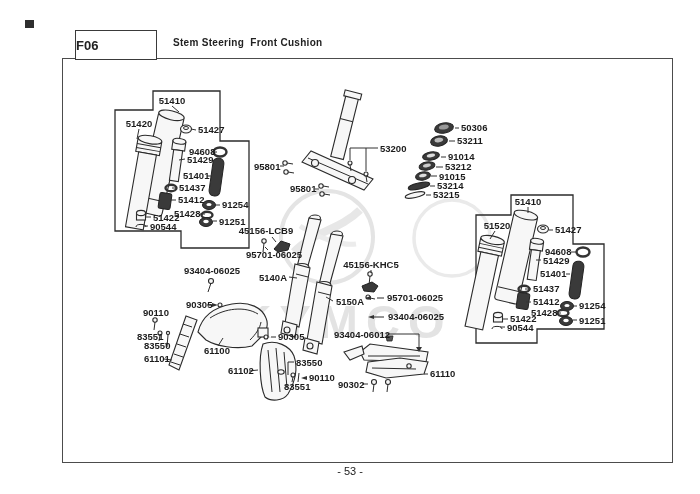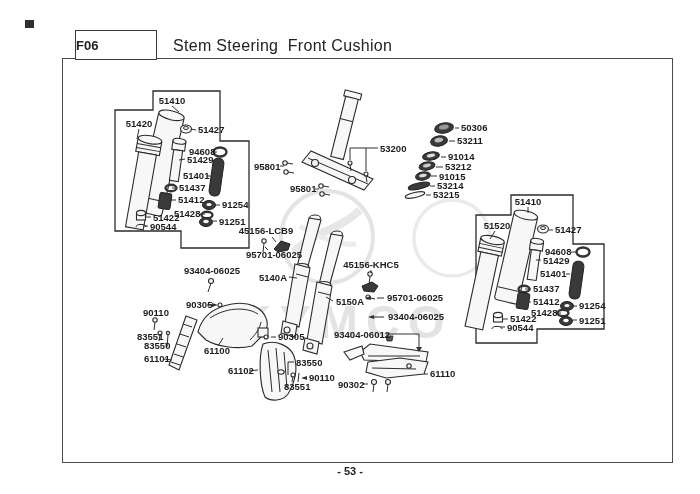--- a/index.html
+++ b/index.html
@@ -7,30 +7,30 @@
     width:700px;height:494px;position:relative;background:#ffffff;
     font-family:"Liberation Sans", sans-serif;overflow:hidden;
   }
   .corner-mark{position:absolute;left:25px;top:20px;width:9px;height:8px;background:#2e2e2e;}
   .code-box{
     position:absolute;left:75px;top:30px;width:80px;height:28px;
     border:1.6px solid #3a3a3a;display:flex;align-items:center;
     font-size:13px;font-weight:bold;color:#222;background:#fff;z-index:3;
   }
   .page-title{
-    position:absolute;left:173px;top:37px;font-size:16px;font-weight:normal;color:#222;
+    position:absolute;left:173px;top:37px;font-size:10px;font-weight:bold;color:#222;
     letter-spacing:0.3px;white-space:pre;z-index:3;
   }
   .frame{
     position:absolute;left:62px;top:58px;width:609px;height:403px;
     border:1.2px solid #4c4c4c;z-index:1;background:transparent;
   }
   .page-num{
     position:absolute;left:0;top:465px;width:700px;text-align:center;
-    font-size:11px;font-weight:bold;color:#222;z-index:3;
+    font-size:11px;font-weight:normal;color:#222;z-index:3;
   }
   svg{position:absolute;left:0;top:0;z-index:2;}
   .lbl{font-family:"Liberation Sans", sans-serif;font-size:9.5px;font-weight:bold;fill:#1c1c1c;}
   .ld line, .ld polyline{stroke:#333;stroke-width:1;fill:none;}
   .outline{fill:none;stroke:#2b2b2b;stroke-width:1.3;}
   .metal{fill:#f7f7f7;stroke:#2b2b2b;stroke-width:1.1;}
   .dark{fill:#3a3a3a;stroke:#222;stroke-width:1;}
   .oring{fill:none;stroke:#333;stroke-width:2.4;}
   .thinline{stroke:#2b2b2b;stroke-width:1;fill:none;}
   .wm{fill:#e3e3e3;}

